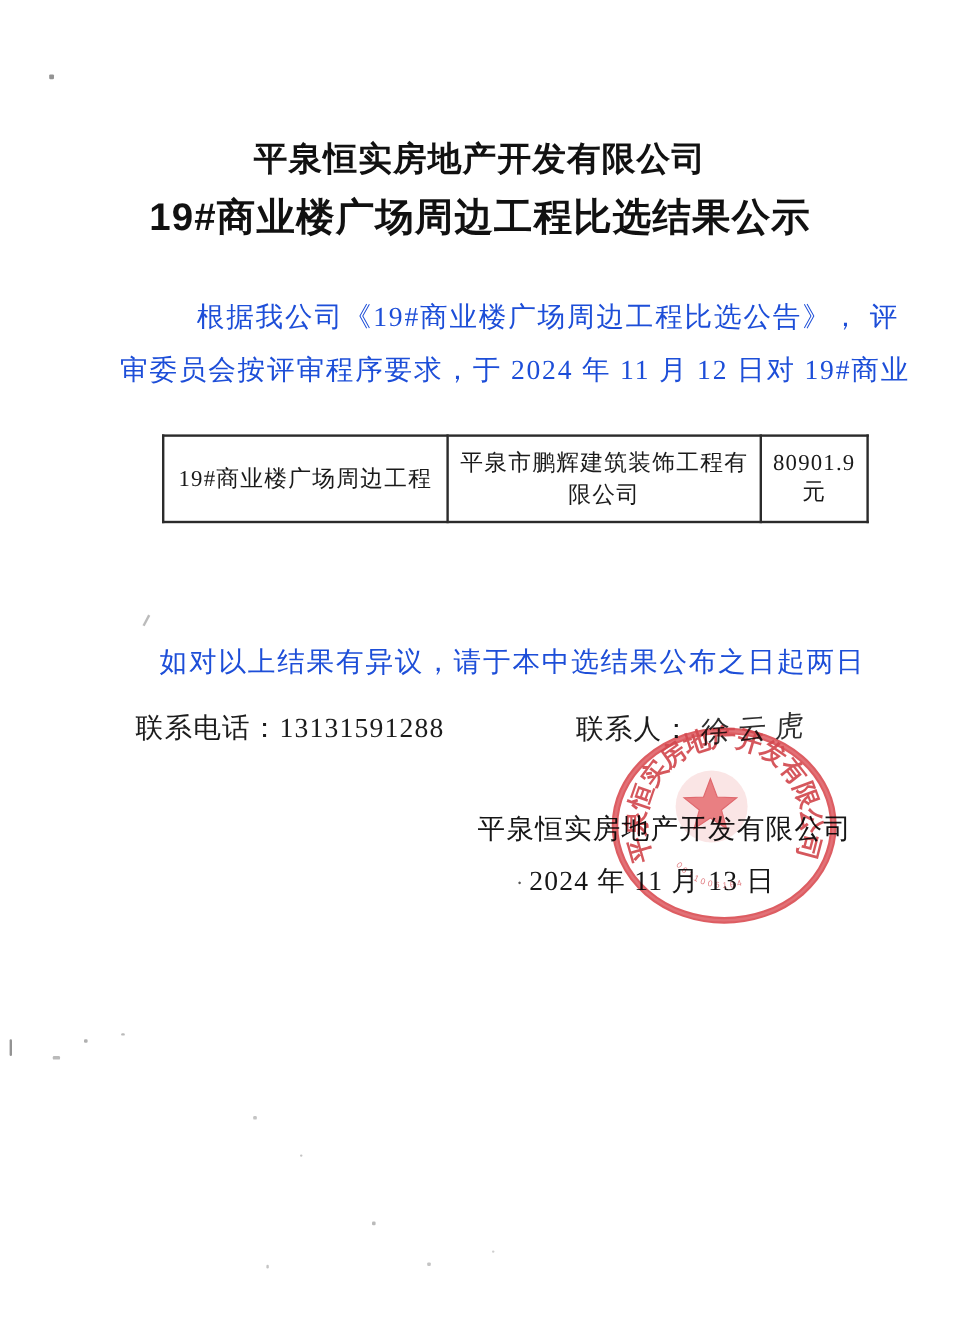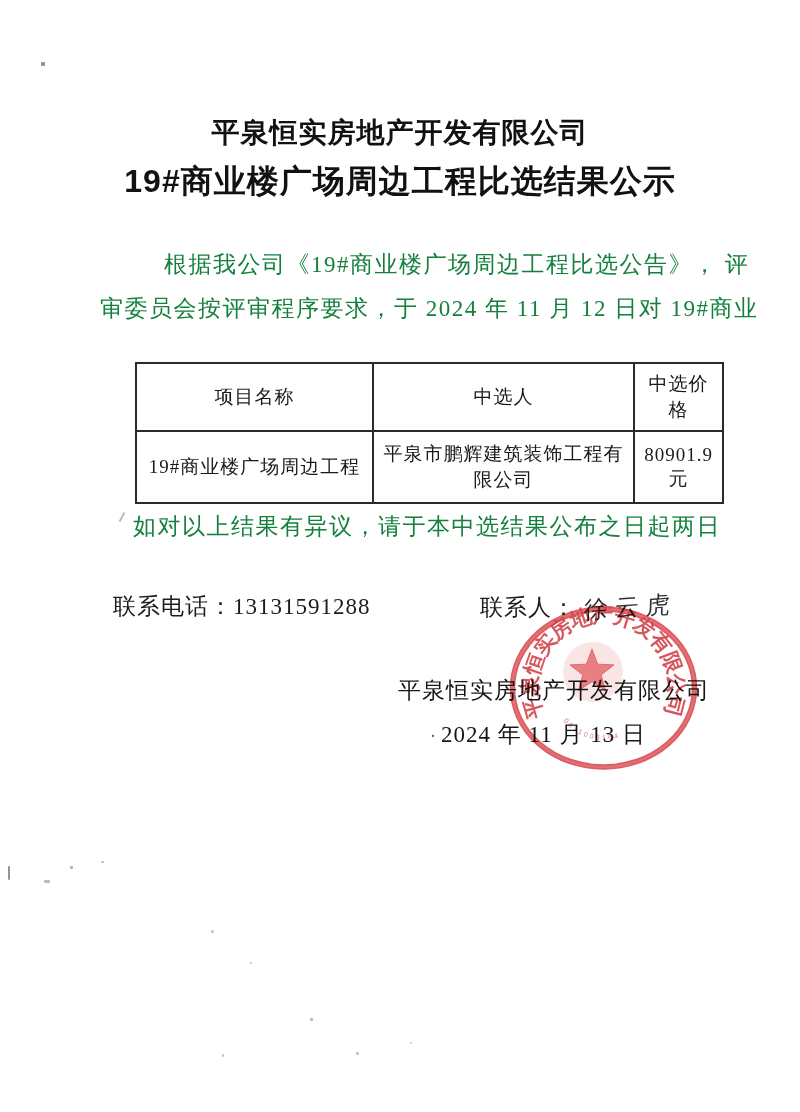--- a/index.html
+++ b/index.html
@@ -11,27 +11,27 @@
   .abs{position:absolute;}
   
   .doc-title{
     left:0;width:800px;text-align:center;
     font-family:"Liberation Sans","DejaVu Sans",sans-serif;
     font-weight:bold;color:#111;white-space:nowrap;
   }
   #title1{top:114px;font-size:28px;letter-spacing:1px;}
   #title2{top:160px;font-size:32px;letter-spacing:1px;}
   
-  .para{left:100px;width:596px;font-size:23px;color:#15803d;}
+  .para{left:100px;width:596px;font-size:23px;color:#1d4ed8;}
   .para .line{height:44px;line-height:44px;white-space:nowrap;letter-spacing:1.5px;}
   #para1{top:243px;}
   #para1 .line:first-child{text-indent:64px;}
   #para2{top:505px;}
   #para2 .line{height:43px;line-height:43px;}
-  #para2 .line:first-child{text-indent:33px;}
+  #para2 .line:first-child{text-indent:33px;margin-top:25px;}
   
   #result-table{
     left:135px;top:362px;width:587px;border-collapse:collapse;
     font-size:19px;color:#1a1a1a;table-layout:fixed;
   }
   #result-table th,#result-table td{
     border:2px solid #2b2b2b;font-weight:normal;text-align:center;
     padding:2px 4px;letter-spacing:1px;
   }
   #result-table th{height:62px;}
@@ -73,25 +73,20 @@
   <div class="line">审委员会按评审程序要求，于 2024 年 11 月 12 日对 19#商业</div>
 </div>
 
 <table class="abs" id="result-table">
   <colgroup>
       <col class="c1">
       <col class="c2">
       <col class="c3">
     </colgroup>
   <tbody>
-      <tr>
-    <th>项目名称</th>
-    <th>中选人</th>
-    <th>中选价格</th>
-  </tr>
   <tr>
     <td>19#商业楼广场周边工程</td>
     <td>平泉市鹏辉建筑装饰工程有限公司</td>
     <td id="price-cell">
       <span>80901.9</span>
       <span>元</span>
     </td>
   </tr>
 </tbody>
   </table>

